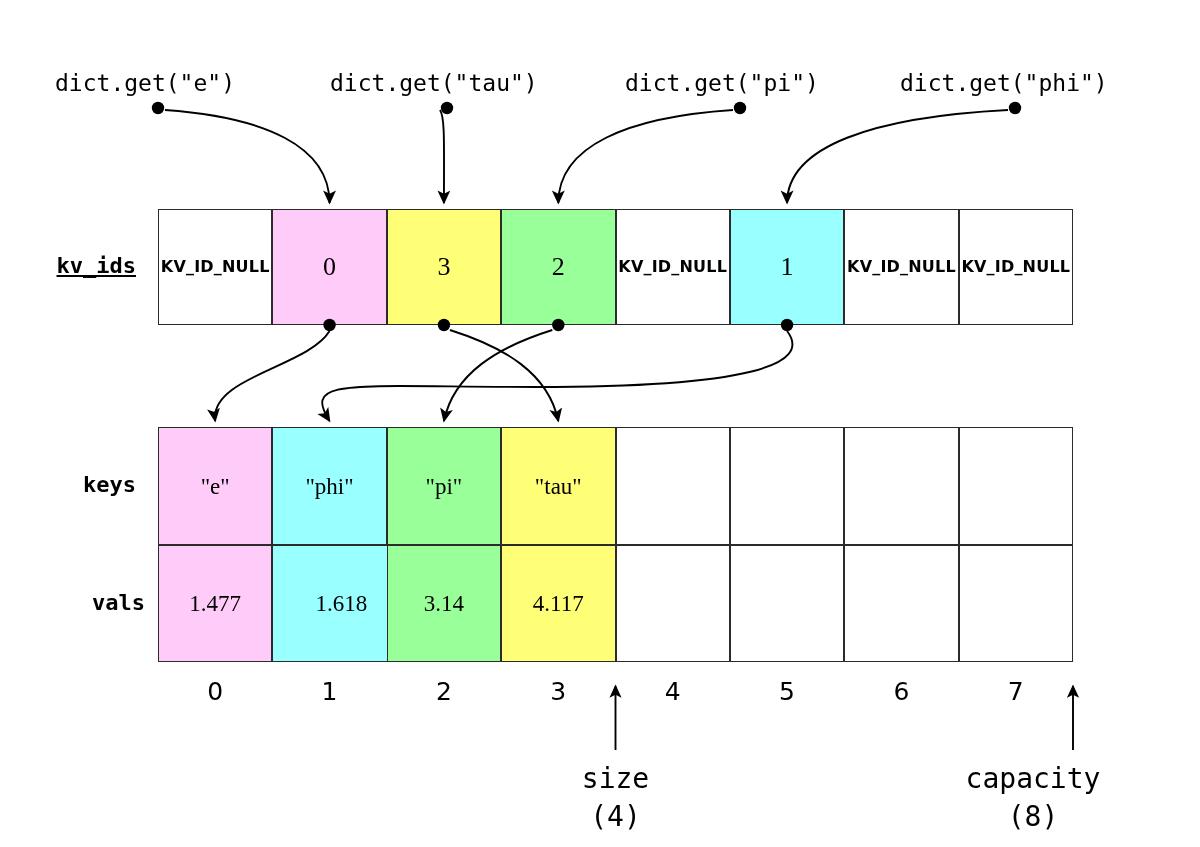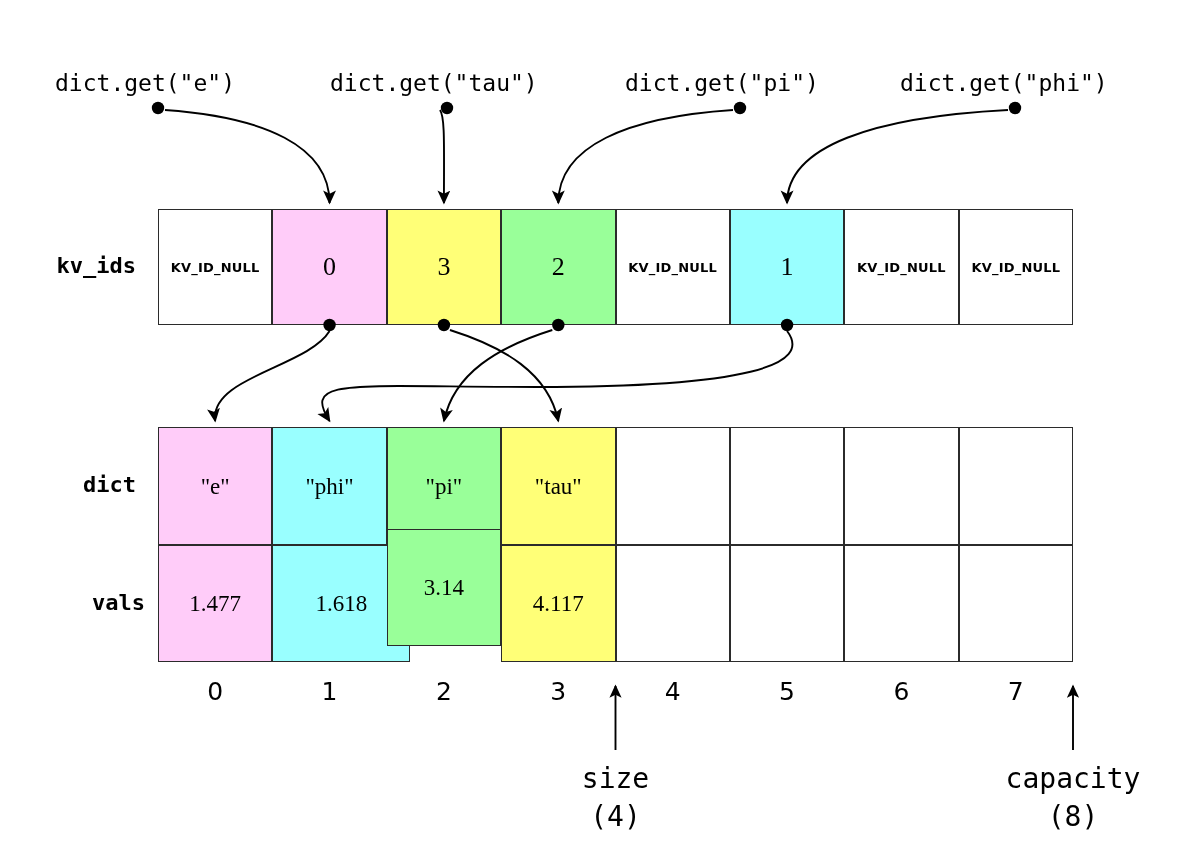--- a/index.html
+++ b/index.html
@@ -52,21 +52,21 @@
     overflow: hidden;
   }
   .cell-num {
     font-family: "Liberation Serif", "DejaVu Serif", serif;
     font-size: 26px;
     line-height: 1;
   }
   .cell-null {
     font-family: "DejaVu Sans", "Liberation Sans", sans-serif;
     font-weight: bold;
-    font-size: 13px;
+    font-size: 16px;
     letter-spacing: 0.2px;
     line-height: 1;
   }
   .cell-key {
     font-family: "Liberation Serif", "DejaVu Serif", serif;
     font-size: 23px;
     line-height: 1;
   }
   .cell-val {
     font-family: "Liberation Serif", "DejaVu Serif", serif;
@@ -104,22 +104,22 @@
 </head>
 <body>
 
 <div id="stage">
 
   <div class="call-label abs" id="call-0" style="left: 55px; top: 70px;">dict.get("e")</div>
   <div class="call-label abs" id="call-1" style="left: 330px; top: 70px;">dict.get("tau")</div>
   <div class="call-label abs" id="call-2" style="left: 625px; top: 70px;">dict.get("pi")</div>
   <div class="call-label abs" id="call-3" style="left: 900px; top: 70px;">dict.get("phi")</div>
 
-  <div class="row-label abs" id="rowlabel-kvids" style="left: 0px; width: 136px; top: 253px;">kv_ids</div>
-  <div class="row-label abs" id="rowlabel-keys" style="left: 0px; width: 136px; top: 472px;">dict</div>
+  <div class="row-label abs" id="rowlabel-kvids" style="left: 0px; width: 136px; top: 253px; text-decoration: underline;">kv_ids</div>
+  <div class="row-label abs" id="rowlabel-keys" style="left: 0px; width: 136px; top: 472px;">keys</div>
   <div class="row-label abs" id="rowlabel-vals" style="left: 9px; width: 136px; top: 589.5px;">vals</div>
 
   <div id="cells-kvids">
       <div class="cell" style="left: 158px; top: 209px; width: 114.375px; height: 116px; background: rgb(255, 255, 255);">
         <span class="cell-null">KV_ID_NULL</span>
       </div>
       <div class="cell" style="left: 272.375px; top: 209px; width: 114.375px; height: 116px; background: rgb(255, 204, 249);">
         <span class="cell-num">0</span>
       </div>
       <div class="cell" style="left: 386.75px; top: 209px; width: 114.375px; height: 116px; background: rgb(255, 255, 119);">
@@ -167,21 +167,21 @@
         <span class="cell-key"></span>
       </div>
     </div>
   <div id="cells-vals">
       <div class="cell" style="left: 158px; top: 545px; width: 114.375px; height: 117px; background: rgb(255, 204, 249);">
         <span class="cell-val">1.477</span>
       </div>
       <div class="cell" style="left: 272.375px; top: 545px; width: 138px; height: 117px; background: rgb(153, 255, 255);">
         <span class="cell-val">1.618</span>
       </div>
-      <div class="cell" style="left: 386.75px; top: 529px; width: 114.375px; height: 117px; background: rgb(153, 255, 153);">
+      <div class="cell" style="left: 386.75px; top: 545px; width: 114.375px; height: 117px; background: rgb(153, 255, 153);">
         <span class="cell-val">3.14</span>
       </div>
       <div class="cell" style="left: 501.125px; top: 545px; width: 114.375px; height: 117px; background: rgb(255, 255, 119);">
         <span class="cell-val">4.117</span>
       </div>
       <div class="cell" style="left: 615.5px; top: 545px; width: 114.375px; height: 117px; background: rgb(255, 255, 255);">
         <span class="cell-val"></span>
       </div>
       <div class="cell" style="left: 729.875px; top: 545px; width: 114.375px; height: 117px; background: rgb(255, 255, 255);">
         <span class="cell-val"></span>
@@ -202,21 +202,21 @@
       <div class="idx-label" style="left: 615.5px; width: 114.375px; top: 679px;">4</div>
       <div class="idx-label" style="left: 729.875px; width: 114.375px; top: 679px;">5</div>
       <div class="idx-label" style="left: 844.25px; width: 114.375px; top: 679px;">6</div>
       <div class="idx-label" style="left: 958.625px; width: 114.375px; top: 679px;">7</div>
     </div>
 
   <div class="annot" id="annot-size" style="left: 525.5px; width: 180px; top: 760px;">
     <div>size</div>
     <div>(4)</div>
   </div>
-  <div class="annot" id="annot-capacity" style="left: 978px; width: 190px; top: 760px; text-align: center;">
+  <div class="annot" id="annot-capacity" style="left: 938px; width: 190px; top: 760px; text-align: center;">
     <div>capacity</div>
     <div>(8)</div>
   </div>
 
   <svg class="overlay" id="overlay" viewBox="0 0 1200 847">
     <defs>
       <marker id="ah" markerWidth="9" markerHeight="9" refX="6.2" refY="3.2" orient="auto" markerUnits="strokeWidth">
         <path d="M0,0 L7,3.2 L0,6.4 L1.6,3.2 z" fill="#000"></path>
       </marker>
       <marker id="ah2" markerWidth="10" markerHeight="10" refX="6.6" refY="3.4" orient="auto" markerUnits="strokeWidth">

